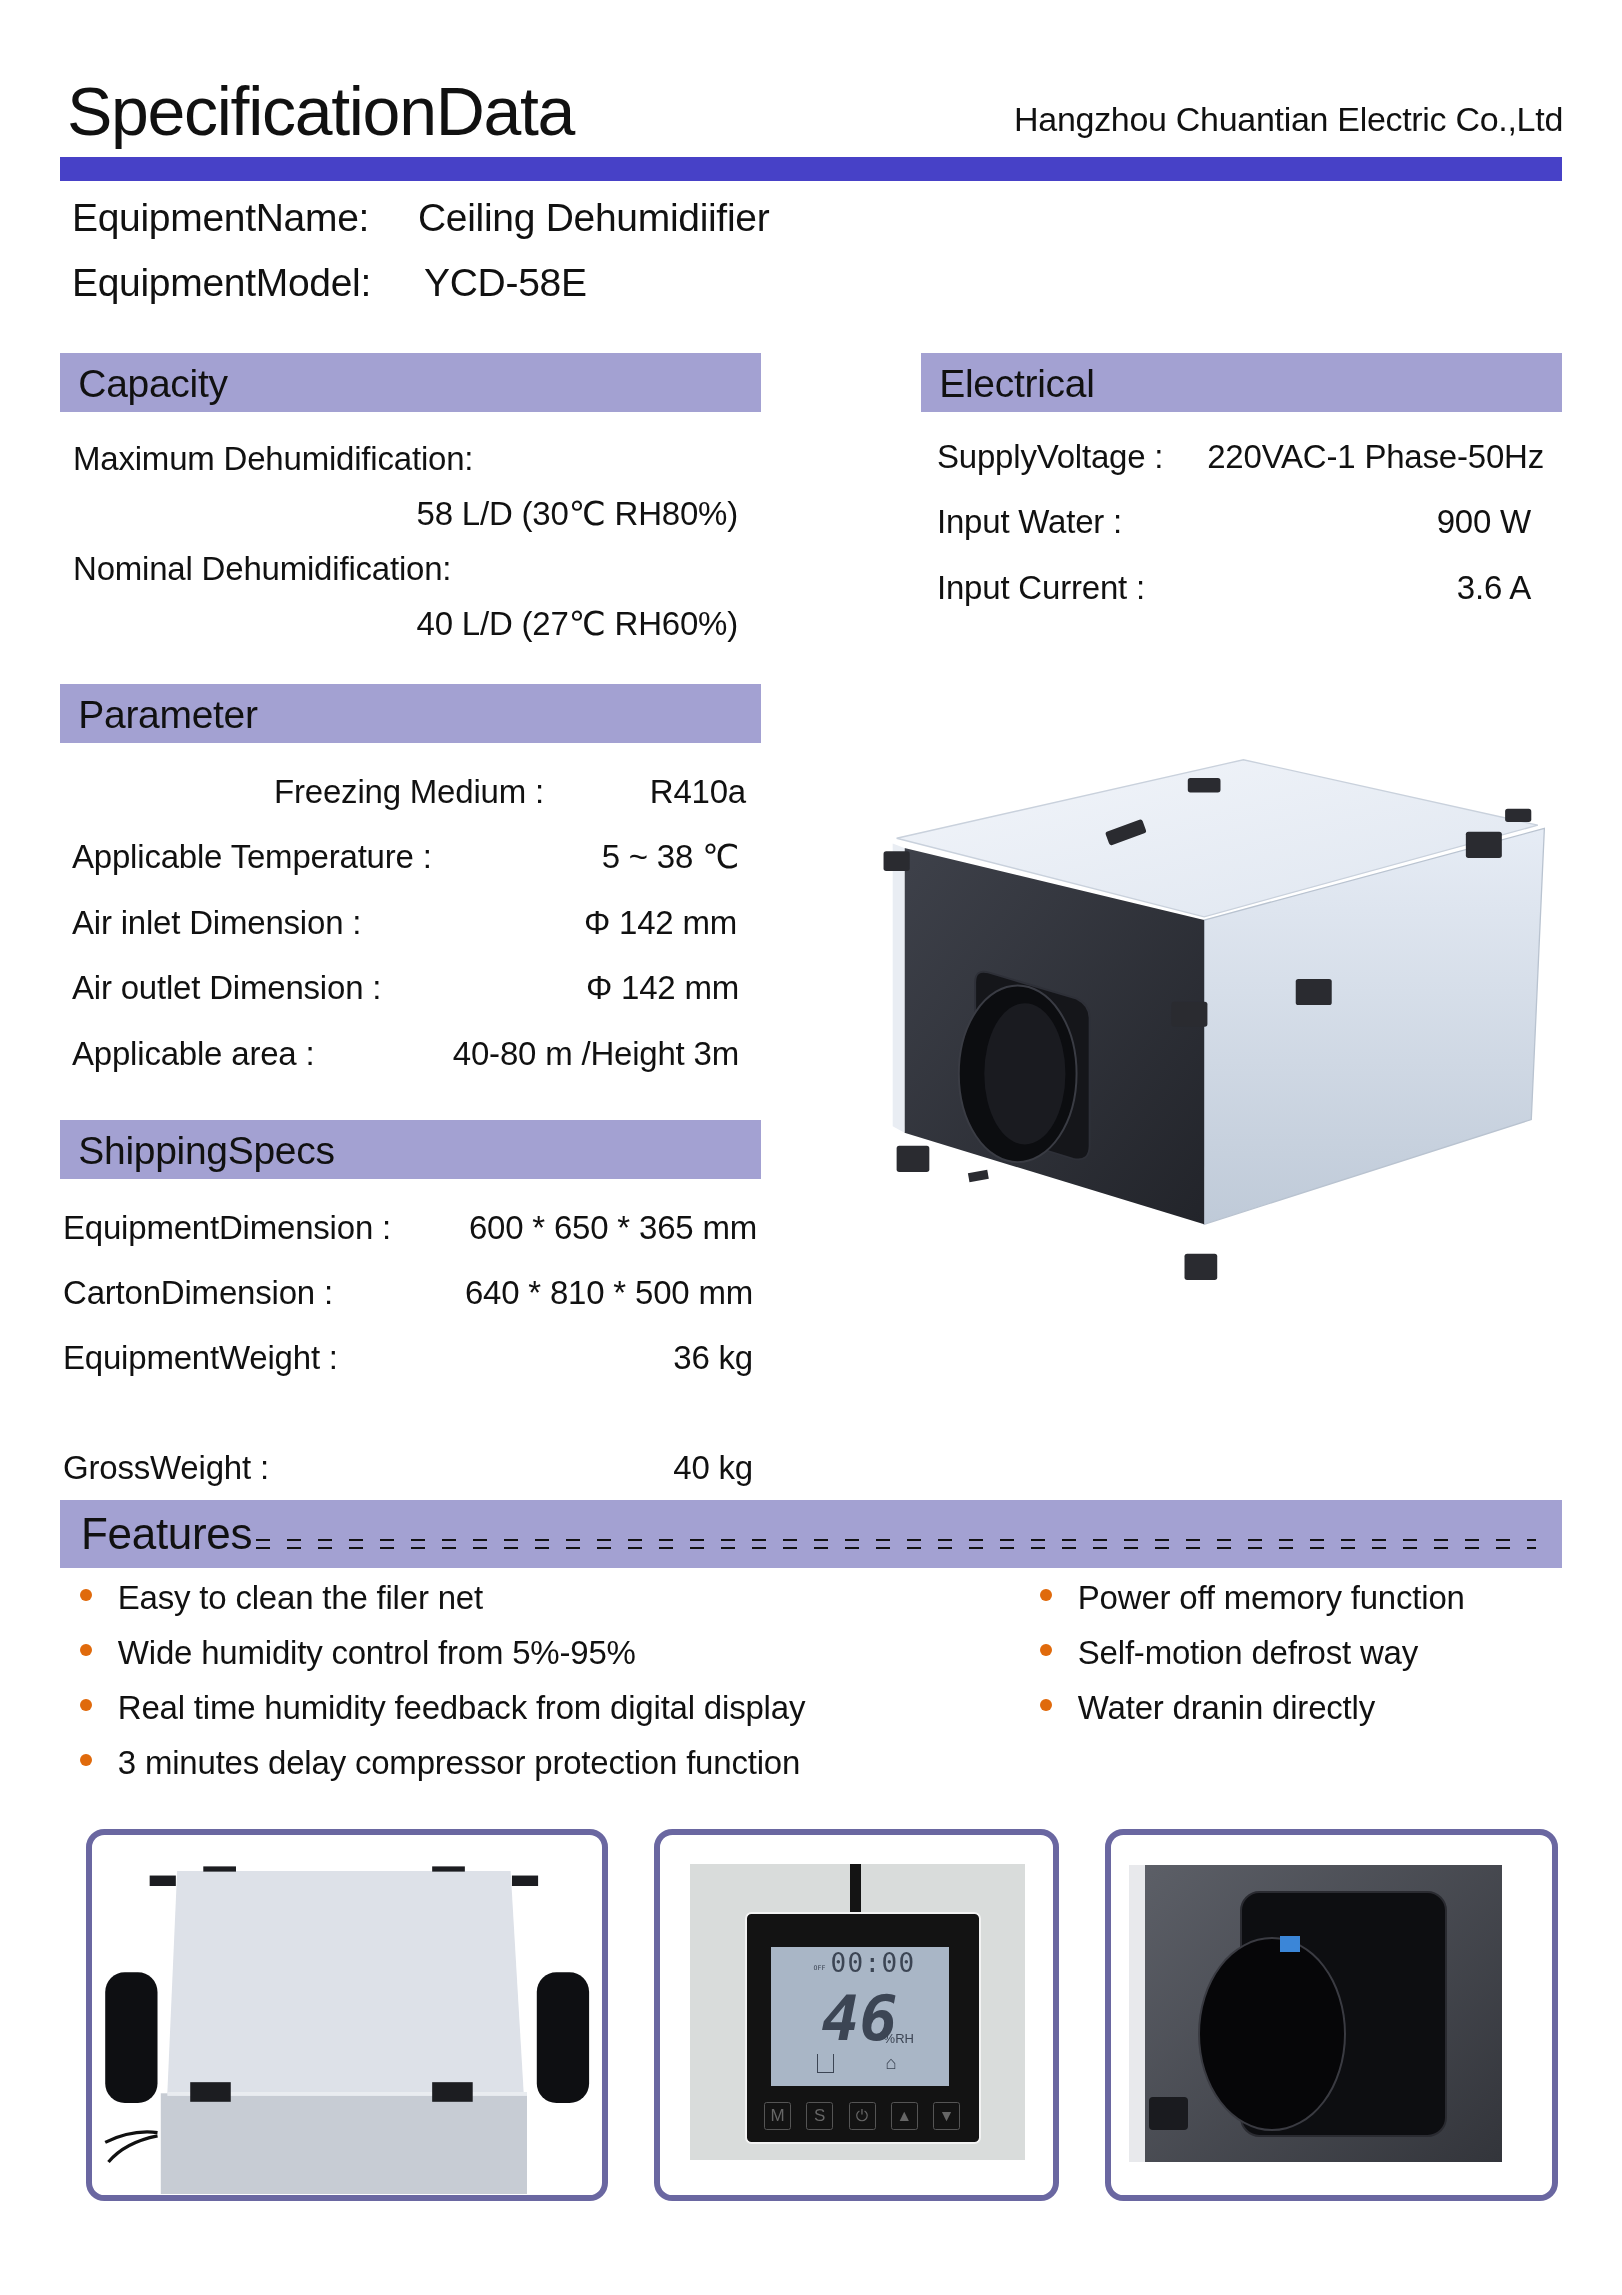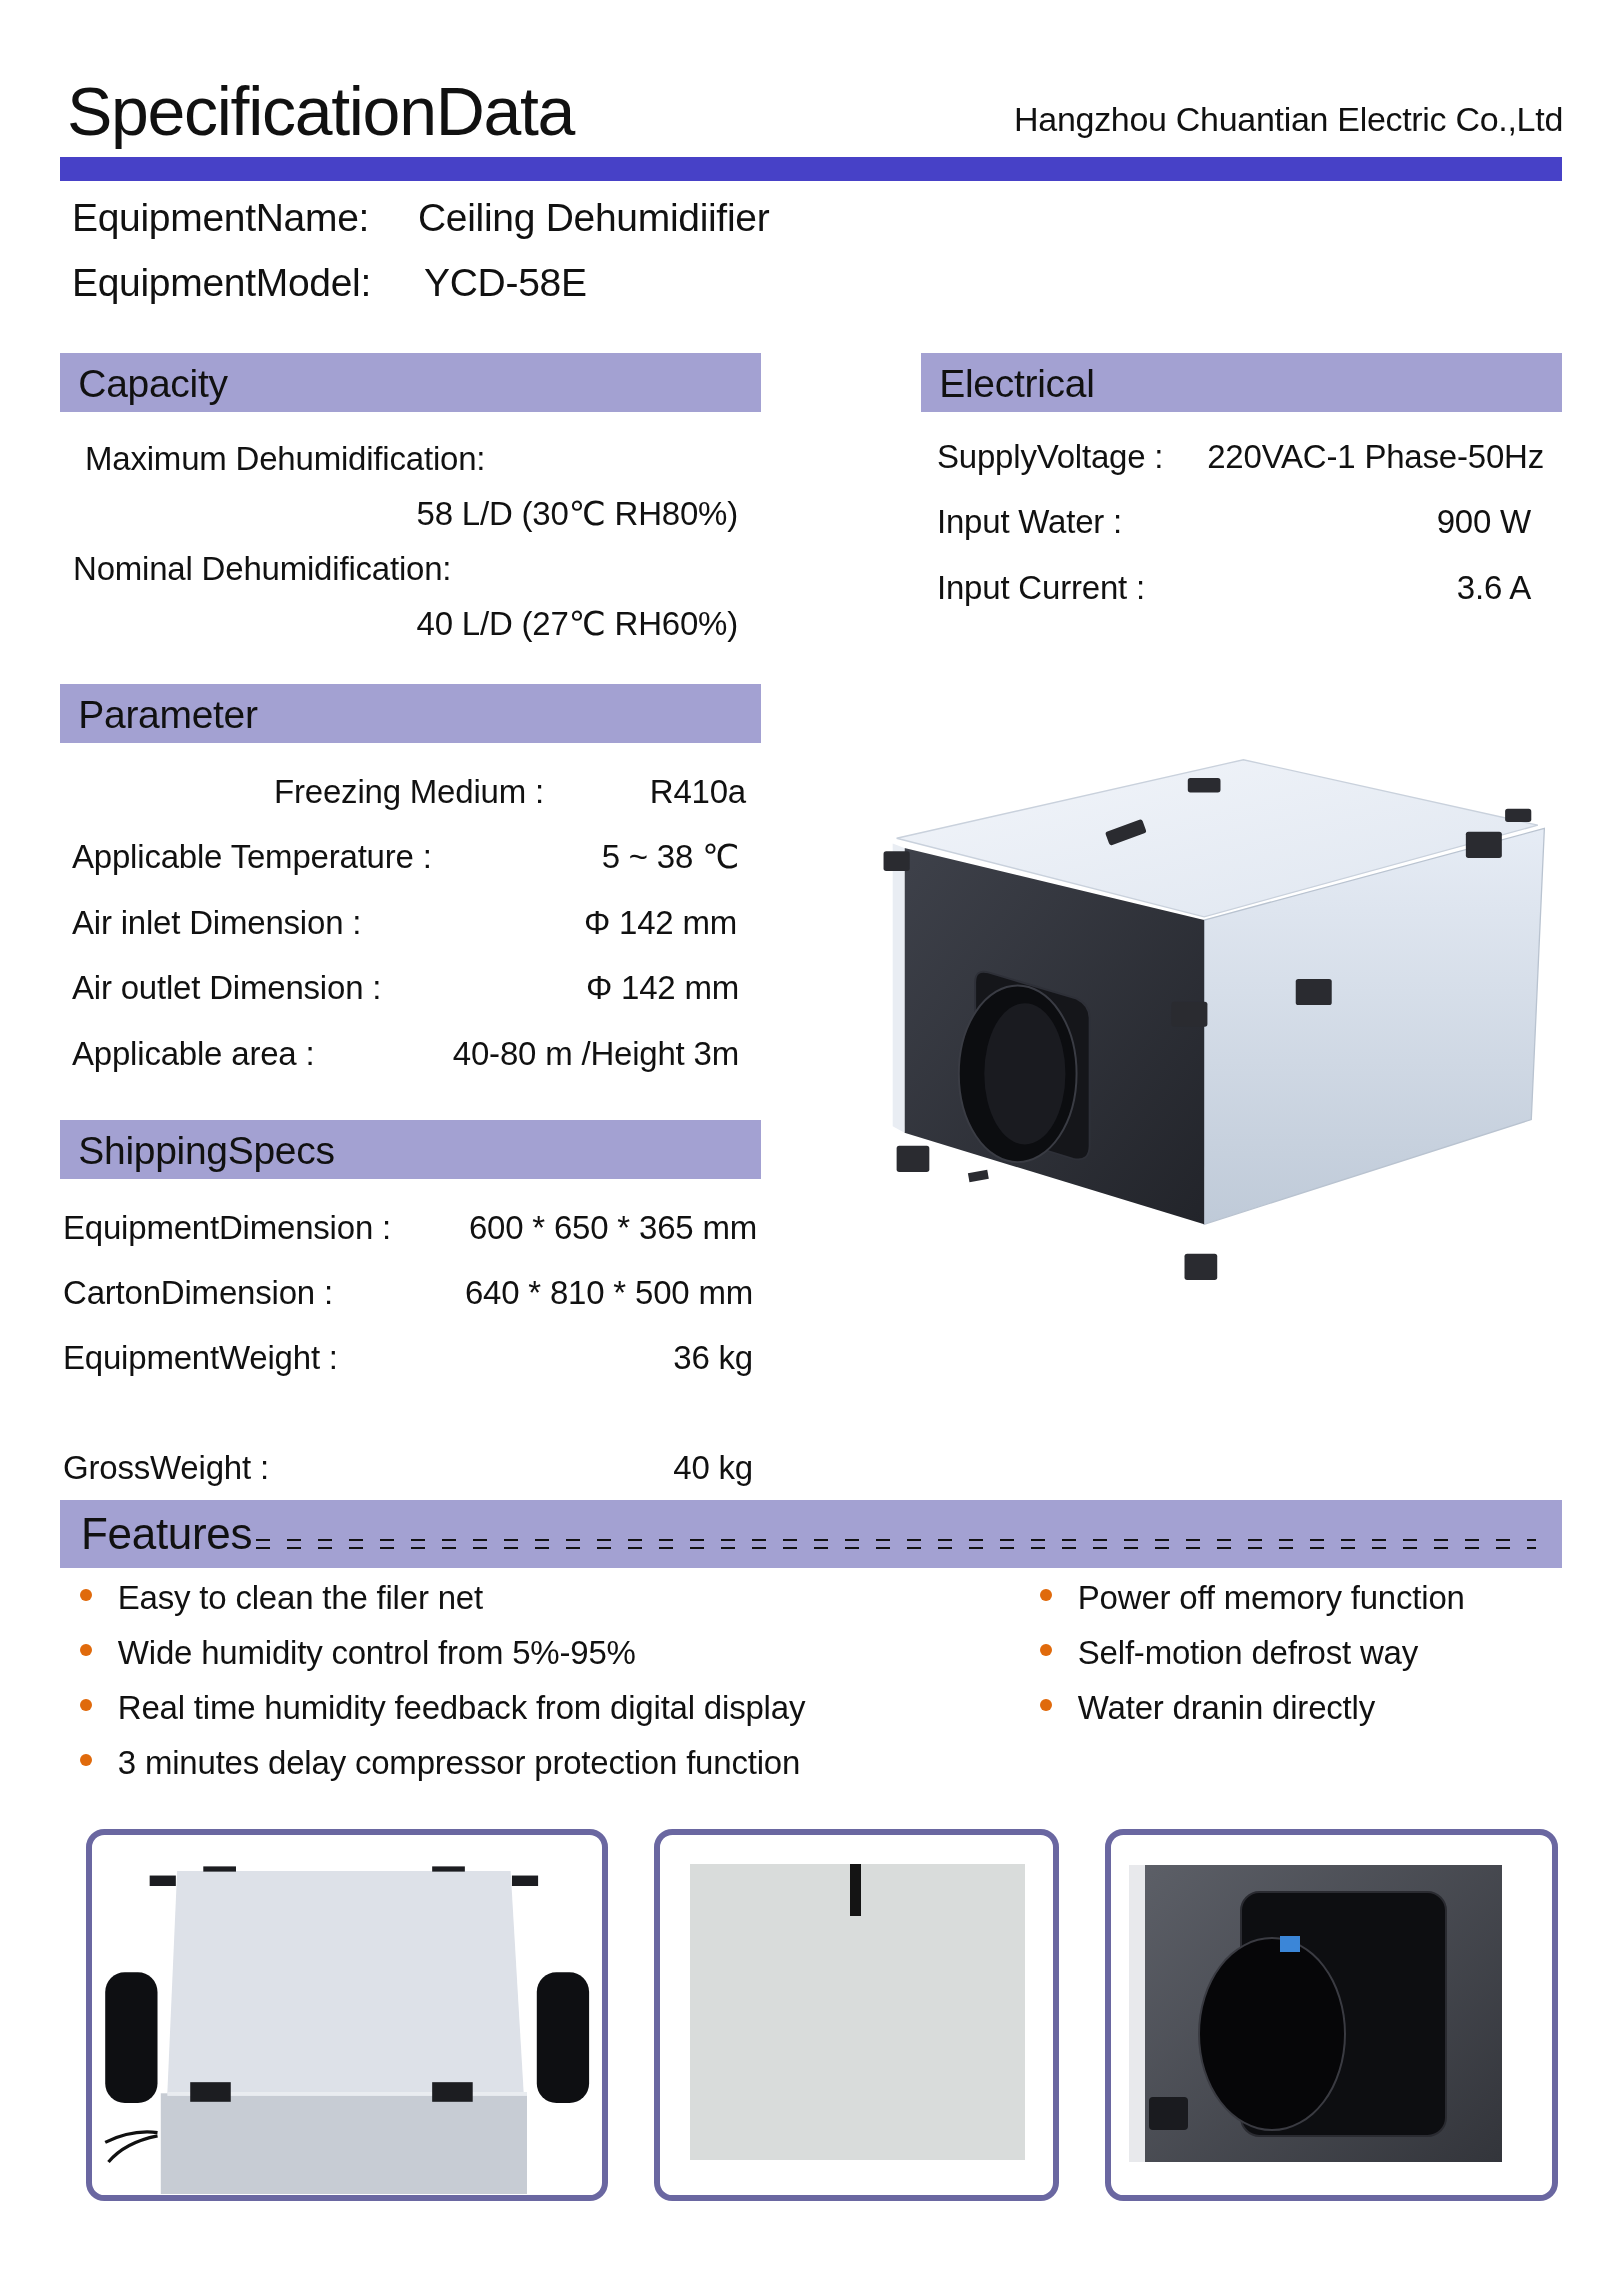--- a/index.html
+++ b/index.html
@@ -41,21 +41,21 @@
 <div class="abs equip-row" style="top:198px;">
   <span class="lbl">EquipmentName:</span><span>Ceiling Dehumidiifier</span>
 </div>
 <div class="abs equip-row" style="top:263px;">
   <span class="lbl" style="width:352px">EquipmentModel:</span><span>YCD-58E</span>
 </div>
 
 <div class="abs section-bar" style="left:60px; top:353px; width:701px;">
   <span class="sec-title">Capacity</span>
 </div>
-<div class="abs row" style="left:73px; top:442px;margin-left:12px;">Maximum  Dehumidification:</div>
+<div class="abs row" style="left:73px; top:442px;">Maximum  Dehumidification:</div>
 <div class="abs row" style="right:885px; top:497px; text-align:right;">58 L/D  (30℃ RH80%)</div>
 <div class="abs row" style="left:73px; top:552px;">Nominal  Dehumidification:</div>
 <div class="abs row" style="right:885px; top:607px; text-align:center;">40 L/D  (27℃ RH60%)</div>
 
 <div class="abs section-bar" style="left:921px; top:353px; width:641px;">
   <span class="sec-title" style="left:18.3px;">Electrical</span>
 </div>
 <div class="abs row" style="left:937px; top:440px; width:607px;">
   <span>SupplyVoltage :</span>
   <span class="val">220VAC-1 Phase-50Hz</span>
@@ -185,20 +185,37 @@
     <rect x="88" y="62" width="40" height="16" fill="#1c1d21"></rect>
     <rect x="642" y="62" width="40" height="16" fill="#1c1d21"></rect>
     <path d="M100,455 Q60,450 20,470" stroke="#111" stroke-width="5" fill="none"></path>
     <path d="M100,460 Q50,470 25,500" stroke="#111" stroke-width="5" fill="none"></path>
   </svg>
 </div>
 
 <div class="abs frame" style="left:654px; top:1829px; width:405px; height:372px;">
   <div class="photo-inner" style="left:30px; top:29px; width:335px; height:296px; background:#d9dcdb;">
     <div class="photo-inner" style="left:160px; top:0; width:10.5px; height:52px; background:#141414;"></div>
+    <div class="photo-inner" style="left:55px; top:48px; width:232px; height:228px; background:#131313; border:2.6px solid #f3f3f3; border-radius:6.5px;">
+      <div class="photo-inner" style="left:23.6px; top:33px; width:178px; height:139px; background:#a9b6c6;">
+        <span class="photo-inner" style="left:43px; top:17px; font-size:6.5px; color:#3c4554; font-family:'DejaVu Sans Mono',monospace;">OFF</span>
+        <span class="photo-inner" style="left:60px; top:1.3px; font-size:26px; color:#3c4554; font-family:'DejaVu Sans Mono',monospace; letter-spacing:1.3px;">00:00</span>
+        <span class="photo-inner" style="left:51px; top:35px; font-size:63px; font-weight:bold; color:#3c4554; font-family:'DejaVu Sans Mono',monospace; font-style:italic;">46</span>
+        <span class="photo-inner" style="left:113px; top:84px; font-size:13px; color:#3c4554;">%RH</span>
+        <span class="photo-inner" style="left:46px; top:107px; width:15.7px; height:18.3px; border:1.3px solid #3c4554; border-top:none;"></span>
+        <span class="photo-inner" style="left:115px; top:105px; font-size:18.3px; color:#3c4554;">⌂</span>
+      </div>
+      <div class="photo-inner" style="left:17px; top:188px; width:196px; height:29px; display:flex; justify-content:space-between;">
+        <span style="width:25px;height:26px;border:1.3px solid #555;border-radius:2.6px;color:#666;font-size:17px;text-align:center;line-height:26px;">M</span>
+        <span style="width:25px;height:26px;border:1.3px solid #555;border-radius:2.6px;color:#666;font-size:17px;text-align:center;line-height:26px;">S</span>
+        <span style="width:25px;height:26px;border:1.3px solid #555;border-radius:2.6px;color:#666;font-size:15.7px;text-align:center;line-height:26px;">⏻</span>
+        <span style="width:25px;height:26px;border:1.3px solid #555;border-radius:2.6px;color:#666;font-size:15.7px;text-align:center;line-height:26px;">▲</span>
+        <span style="width:25px;height:26px;border:1.3px solid #555;border-radius:2.6px;color:#666;font-size:15.7px;text-align:center;line-height:26px;">▼</span>
+      </div>
+    </div>
   </div>
 </div>
 
 <div class="abs frame" style="left:1105px; top:1829px; width:453px; height:372px;">
   <div class="photo-inner" style="left:18.3px; top:30px; width:373px; height:297px; background:linear-gradient(135deg,#5d6068,#33353b);">
     <div class="photo-inner" style="left:0; top:0; width:15.7px; height:297px; background:#e8e9ec;"></div>
     <div class="photo-inner" style="left:111px; top:26px; width:203px; height:242px; background:#0d0e11; border-radius:19.6px; border:2px solid #2a2b31;"></div>
     <div class="photo-inner" style="left:69px; top:72px; width:144px; height:190px; border-radius:50%; background:#060608; border:2px solid #3a3b42;"></div>
     <div class="photo-inner" style="left:151px; top:71px; width:19.6px; height:15.7px; background:#3b86d8;"></div>
     <div class="photo-inner" style="left:19.6px; top:232px; width:39px; height:33px; background:#1a1b1f; border-radius:3.9px;"></div>

